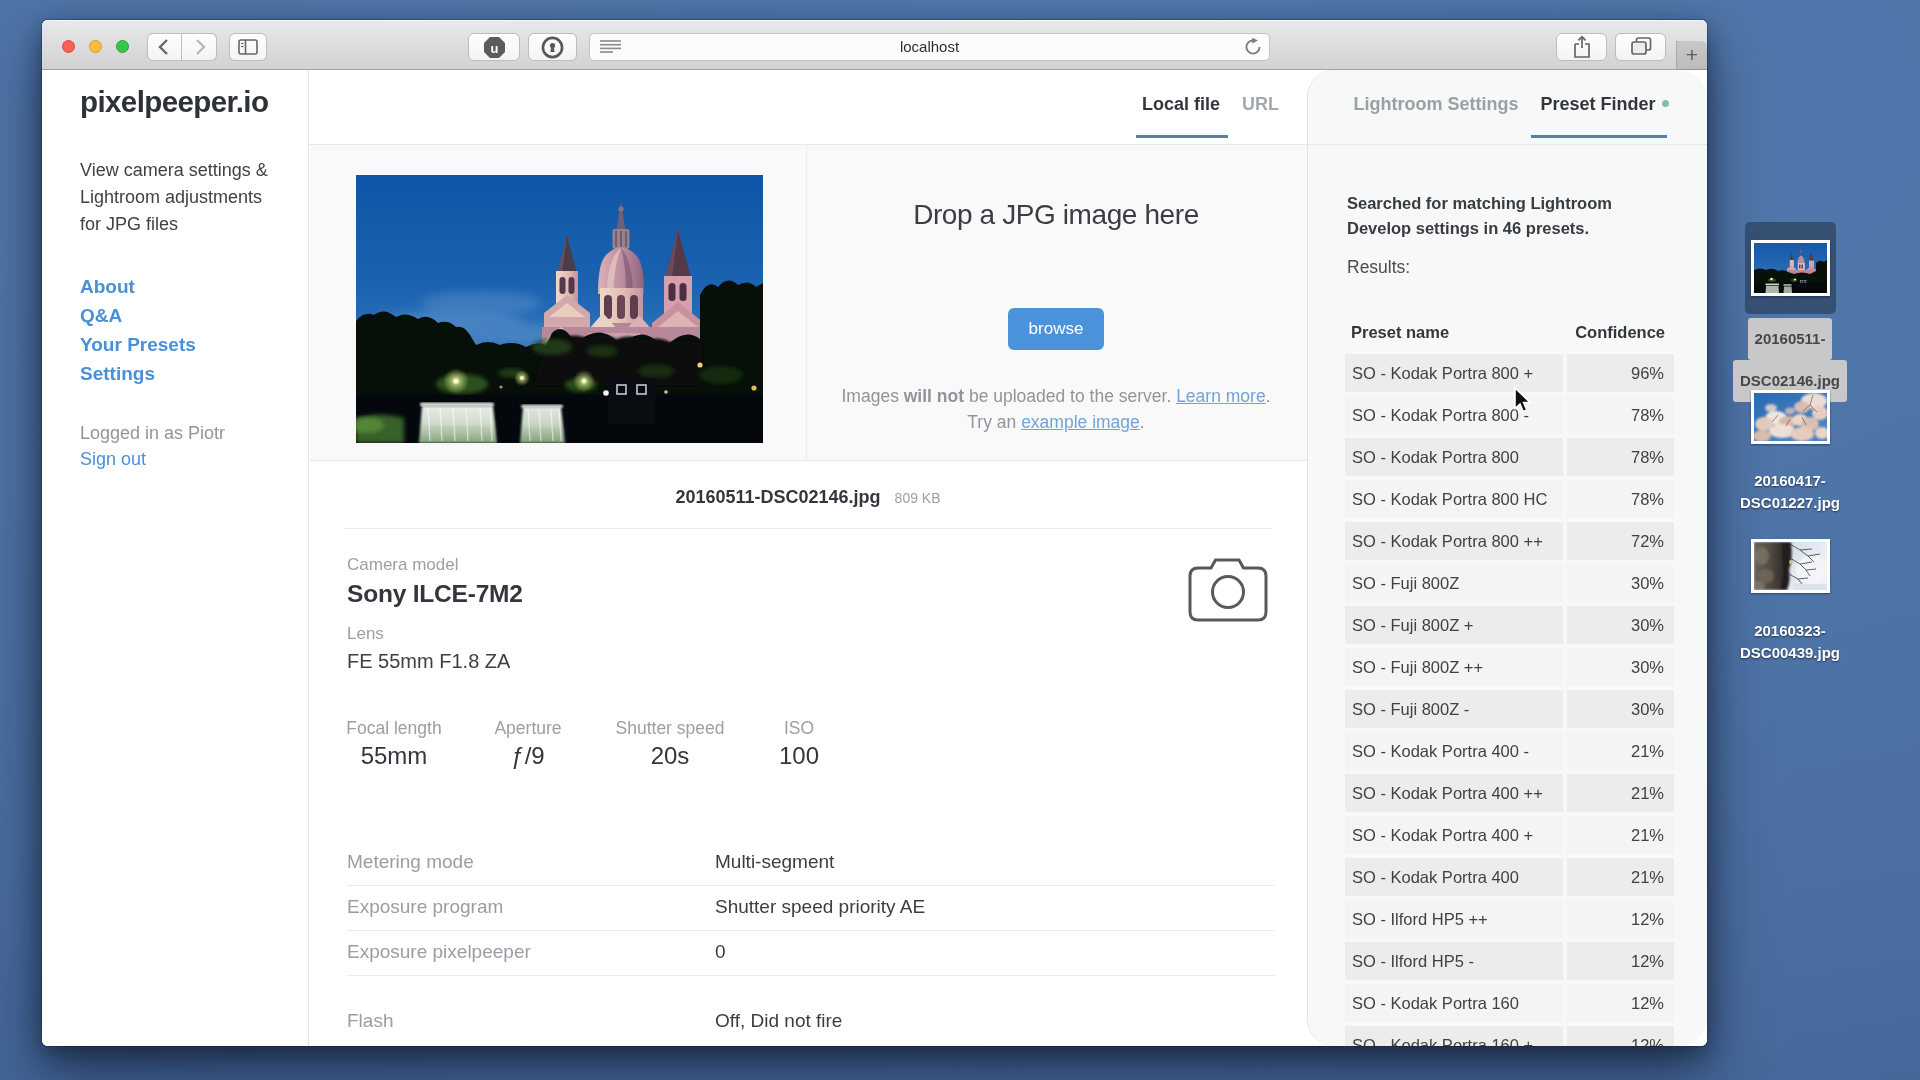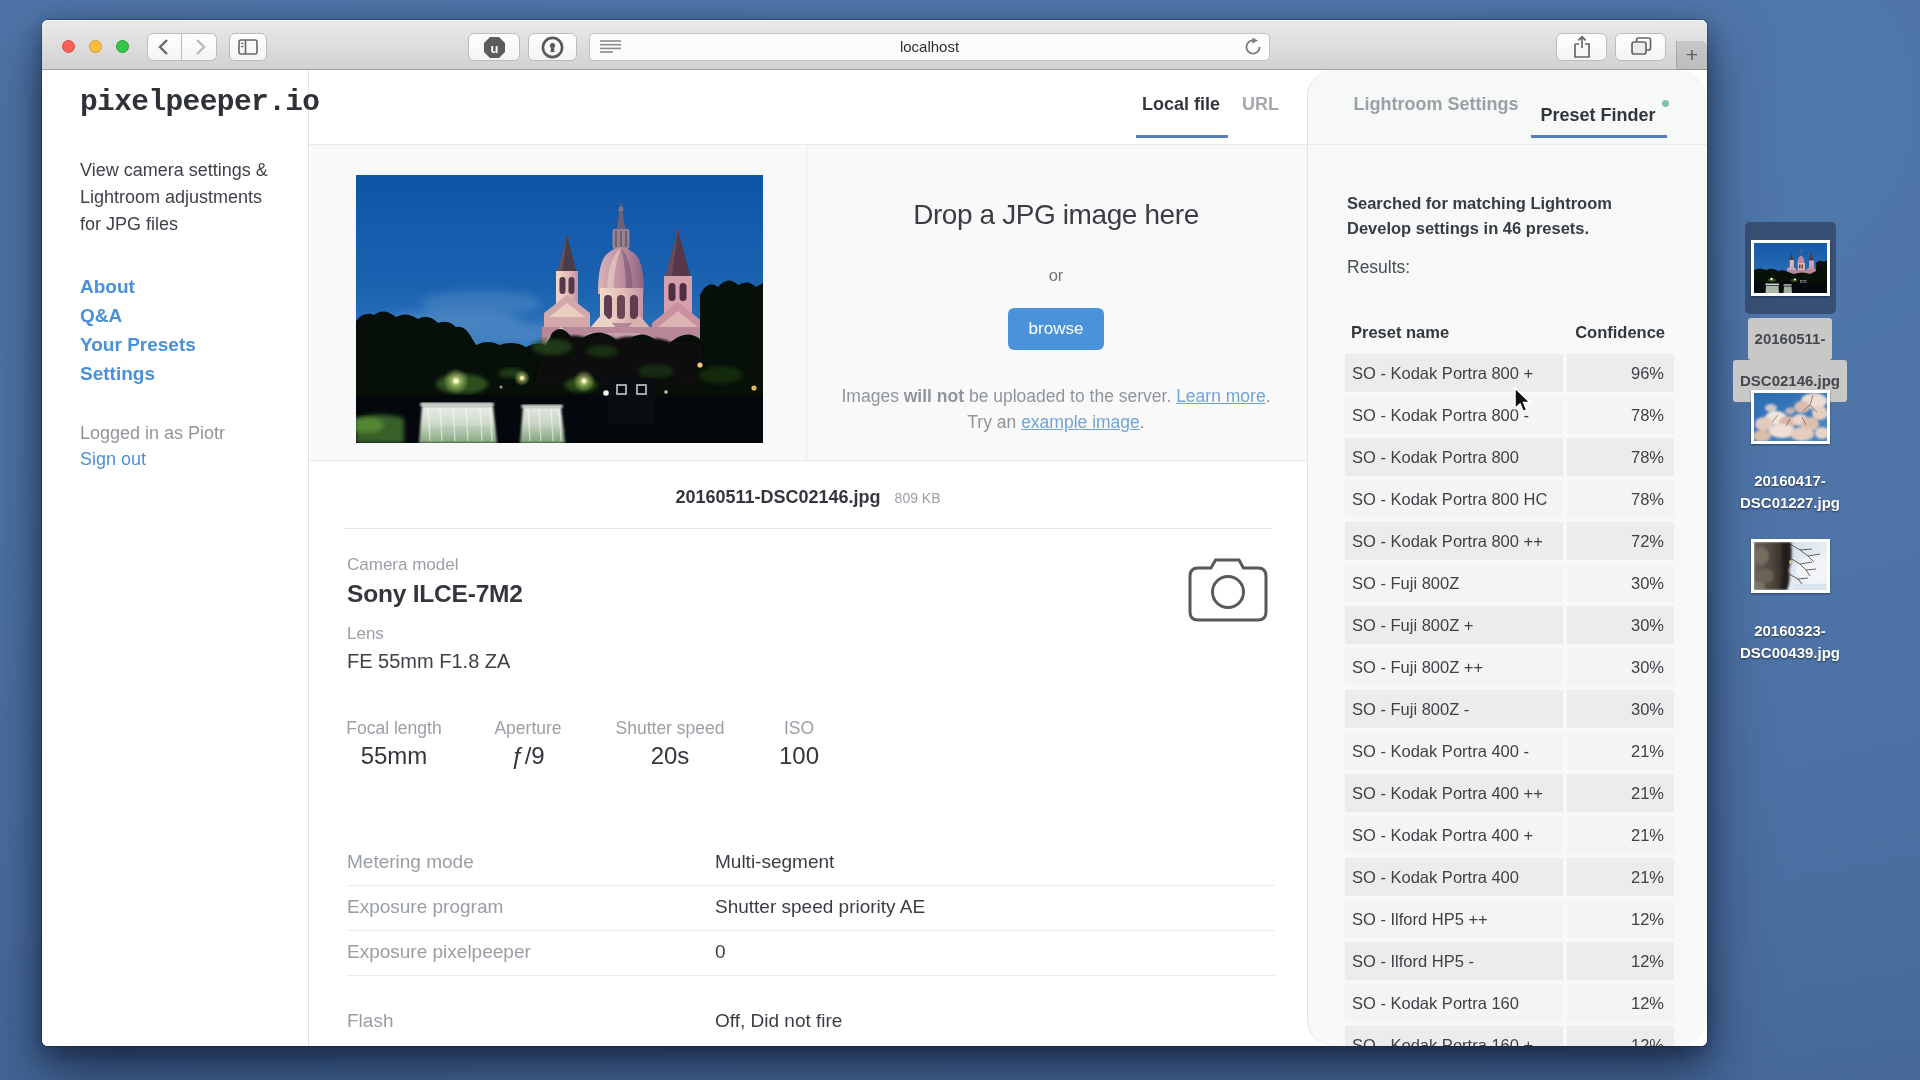--- a/index.html
+++ b/index.html
@@ -42,21 +42,21 @@
   background:rgba(60,60,60,.14); border-left:1px solid #a8a8a8;
   color:#5d5d5d; font-size:21px; font-weight:400; text-align:center; line-height:27px;
 }
 
 .page {
   position:absolute; left:0; top:50px; width:1665px; height:976px;
   background:#fff; border-radius:0 0 6px 6px; overflow:hidden;
 }
 
 .sb { position:absolute; left:0; top:0; width:267px; height:100%; border-right:1px solid #e4e4e4; background:#fff; }
-.sb h1 { position:absolute; left:38px; top:15px; font-size:29.5px; font-weight:bold; color:#2e3237; letter-spacing:-.6px;font-family:Liberation Mono, monospace; }
+.sb h1 { position:absolute; left:38px; top:15px; font-size:29.5px; font-weight:bold; color:#2e3237; letter-spacing:-.6px; }
 .sb p { position:absolute; left:38px; top:87px; font-size:18px; line-height:27px; color:#3e4249; }
 .sb .links { position:absolute; left:38px; top:202px; font-size:19px; font-weight:bold; color:#4a90d9; line-height:29px; }
 .sb .logged { position:absolute; left:38px; top:353px; font-size:18px; color:#92969b; }
 .sb .signout { position:absolute; left:38px; top:379px; font-size:18px; color:#4a90d9; }
 
 .hdrline { position:absolute; left:267px; top:74px; width:998px; height:1px; background:#e9e9e9; }
 .tab1 { position:absolute; top:24px; font-size:18px; font-weight:bold; }
 .underline { position:absolute; height:3px; background:#5581b0; top:65px; }
 .dropsec { position:absolute; left:268px; top:75px; width:997px; height:316px; background:#f9f9f9; border-bottom:1px solid #e6e6e6; }
 .photobox-border { position:absolute; left:764px; top:75px; width:1px; height:316px; background:#ececec; }
@@ -76,21 +76,21 @@
 .val-big { position:absolute; font-size:24.5px; font-weight:bold; color:#33373d; letter-spacing:-0.2px; }
 .val-med { position:absolute; font-size:20px; color:#3d4147; }
 .statlbl { position:absolute; font-size:17.5px; color:#9aa0a6; transform:translateX(-50%); white-space:nowrap; }
 .statval { position:absolute; font-size:24px; color:#33373d; transform:translateX(-50%); white-space:nowrap; }
 .prow-lbl { position:absolute; left:305px; font-size:19px; color:#989ea4; }
 .prow-val { position:absolute; left:673px; font-size:19px; color:#3a3e44; }
 .prow-line { position:absolute; left:305px; width:928px; height:1px; background:#ebebeb; }
 
 .rp { position:absolute; left:1265px; top:0; width:400px; height:100%; background:#f7f8f8; border-left:1px solid #e2e2e2;border-radius:27px; }
 .rp .tabgray { position:absolute; top:24px; font-size:18px; font-weight:bold; color:#9aa0a5; white-space:nowrap; }
-.rp .tabdark { position:absolute; top:24px; font-size:18px; font-weight:bold; color:#33373d; white-space:nowrap;margin-top:11px; }
+.rp .tabdark { position:absolute; top:24px; font-size:18px; font-weight:bold; color:#33373d; white-space:nowrap; }
 
 .rp .hline { position:absolute; left:0; top:74px; width:100%; height:1px; background:#e9e9e9; }
 .searched { position:absolute; left:39px; top:121px; font-size:16.5px; font-weight:bold; color:#383c42; line-height:25px; }
 .results { position:absolute; left:39px; top:187px; font-size:17.5px; color:#4a4e54; }
 .thead-l { position:absolute; left:43px; top:253px; font-size:16.5px; font-weight:bold; color:#33373d; }
 .thead-r { position:absolute; left:200px; width:157px; top:253px; text-align:right; font-size:16.5px; font-weight:bold; color:#33373d; }
 .trow { position:absolute; height:38px; }
 .tname { position:absolute; left:37px; width:218px; height:38px; font-size:16.5px; color:#3e4247; line-height:38px; padding-left:7px; white-space:nowrap; }
 .tconf { position:absolute; left:259px; width:107px; height:38px; font-size:16.5px; color:#3e4247; line-height:38px; text-align:right; padding-right:10px; }
 .odd  .tname, .odd  .tconf { background:#ececec; }
@@ -314,21 +314,20 @@
       <circle cx="344" cy="190" r="2.6" fill="#ffd97a" opacity="0.95"></circle>
       <circle cx="398" cy="213" r="2.6" fill="#ffd97a" opacity="0.85"></circle>
       <circle cx="310" cy="217" r="1.8" fill="#e8e4c0" opacity="0.85"></circle>
       <circle cx="145" cy="212" r="1.6" fill="#d8d4a8" opacity="0.7"></circle>
 
       <rect x="78" y="252" width="52" height="3" fill="#a3bc9e" opacity="0.3" filter="url(#b2)"></rect>
       <rect x="170" y="254" width="38" height="3" fill="#a3bc9e" opacity="0.28" filter="url(#b2)"></rect>
     </svg>
 
     <div class="dz-title">Drop a JPG image here</div>
-    <div class="dz-or">or</div>
     <div class="dz-browse">browse</div>
     <div class="dz-l1">Images <b>will not</b> be uploaded to the server. <a>Learn more</a>.</div>
     <div class="dz-l2">Try an <a>example image</a>.</div>
 
     <div class="fname"><b>20160511-DSC02146.jpg</b><span>809 KB</span></div>
     <div class="hr1"></div>
 
     <div class="lbl" style="left:305px; top:485px;">Camera model</div>
     <div class="val-big" style="left:305px; top:510px;">Sony ILCE-7M2</div>
     <svg style="position:absolute; left:1146px; top:484px;" width="80" height="72" viewBox="0 0 80 72">

